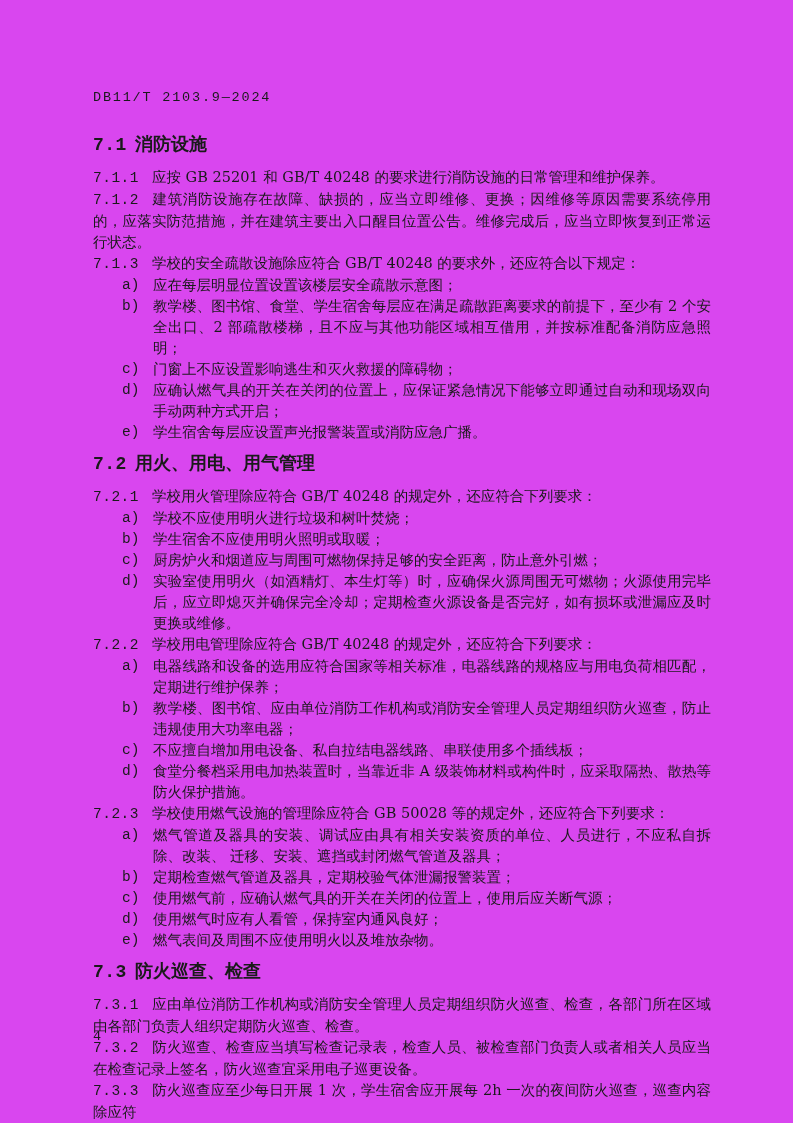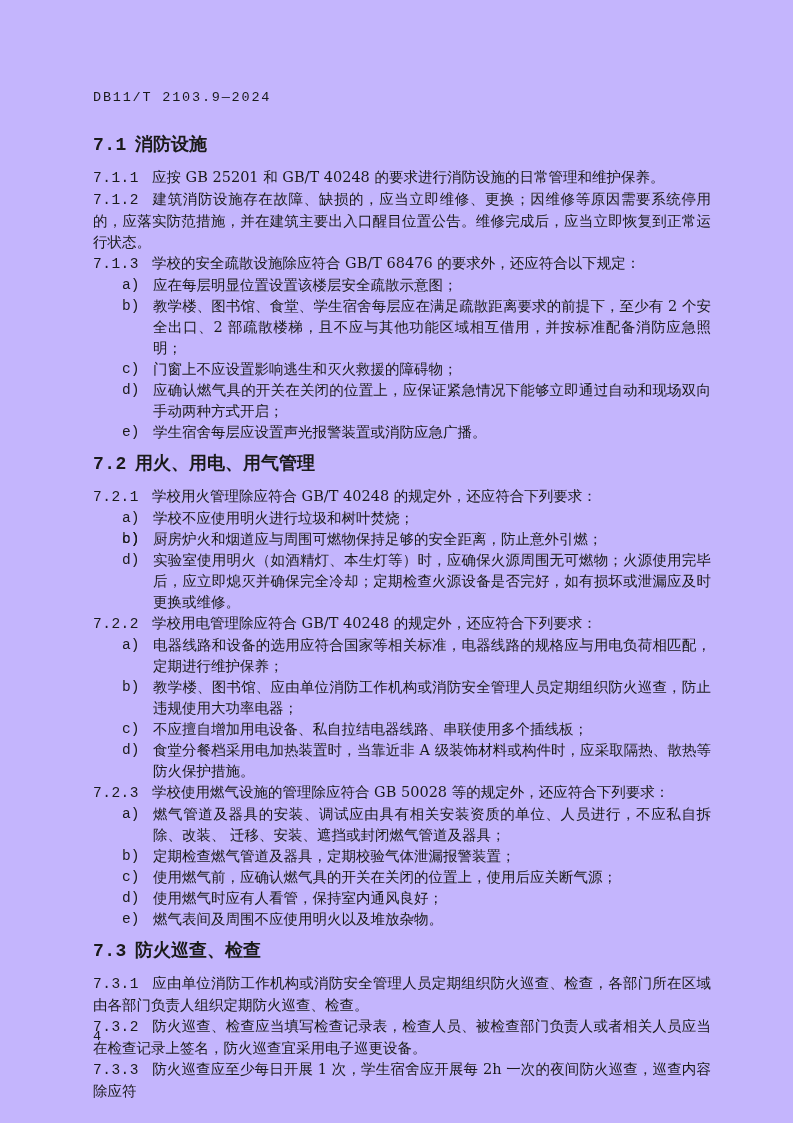--- a/index.html
+++ b/index.html
@@ -2,21 +2,21 @@
 <html lang="zh"><head>
 <meta charset="utf-8">
 <style>
   html, body { margin: 0; padding: 0; }
   body { background: #ffffff; }
 
   .page {
     position: relative;
     width: 793px;
     height: 1123px;
-    background: #c4b5fd;
+    background: #d946ef;
     color: #1a1a1a;
     font-family: "DejaVu Serif", "Liberation Serif", serif;
     overflow: hidden;
   }
 
   .doc-number {
     position: absolute;
     left: 93px;
     top: 90px;
     font-family: "Liberation Mono", "DejaVu Sans Mono", monospace;
@@ -86,32 +86,32 @@
 <body>
 
 <div class="page">
   <div class="doc-number">DB11/T 2103.9—2024</div>
 
   <main class="content" id="doc-body">
       <section class="doc-section">
         <h2 class="sec-heading"><span class="sec-num">7.1</span><span class="sec-title">消防设施</span></h2>
         <p class="clause"><span class="clause-num">7.1.1</span><span class="clause-text">应按 GB 25201 和 GB/T 40248 的要求进行消防设施的日常管理和维护保养。</span></p>
         <p class="clause"><span class="clause-num">7.1.2</span><span class="clause-text">建筑消防设施存在故障、缺损的，应当立即维修、更换；因维修等原因需要系统停用的，应落实防范措施，并在建筑主要出入口醒目位置公告。维修完成后，应当立即恢复到正常运行状态。</span></p>
-        <p class="clause"><span class="clause-num">7.1.3</span><span class="clause-text">学校的安全疏散设施除应符合 GB/T 68476 的要求外，还应符合以下规定：</span></p>
+        <p class="clause"><span class="clause-num">7.1.3</span><span class="clause-text">学校的安全疏散设施除应符合 GB/T 40248 的要求外，还应符合以下规定：</span></p>
         <div class="list-item"><span class="li-label">a)</span><span class="li-text">应在每层明显位置设置该楼层安全疏散示意图；</span></div>
         <div class="list-item"><span class="li-label">b)</span><span class="li-text">教学楼、图书馆、食堂、学生宿舍每层应在满足疏散距离要求的前提下，至少有 2 个安全出口、2 部疏散楼梯，且不应与其他功能区域相互借用，并按标准配备消防应急照明；</span></div>
         <div class="list-item"><span class="li-label">c)</span><span class="li-text">门窗上不应设置影响逃生和灭火救援的障碍物；</span></div>
         <div class="list-item"><span class="li-label">d)</span><span class="li-text">应确认燃气具的开关在关闭的位置上，应保证紧急情况下能够立即通过自动和现场双向手动两种方式开启；</span></div>
         <div class="list-item"><span class="li-label">e)</span><span class="li-text">学生宿舍每层应设置声光报警装置或消防应急广播。</span></div>
       </section>
       <section class="doc-section">
         <h2 class="sec-heading"><span class="sec-num">7.2</span><span class="sec-title">用火、用电、用气管理</span></h2>
         <p class="clause"><span class="clause-num">7.2.1</span><span class="clause-text">学校用火管理除应符合 GB/T 40248 的规定外，还应符合下列要求：</span></p>
         <div class="list-item"><span class="li-label">a)</span><span class="li-text">学校不应使用明火进行垃圾和树叶焚烧；</span></div>
-        <div class="list-item"><span class="li-label">b)</span></div>
+        <div class="list-item"><span class="li-label">b)</span><span class="li-text">学生宿舍不应使用明火照明或取暖；</span></div>
         <div class="list-item"><span class="li-label">c)</span><span class="li-text">厨房炉火和烟道应与周围可燃物保持足够的安全距离，防止意外引燃；</span></div>
         <div class="list-item"><span class="li-label">d)</span><span class="li-text">实验室使用明火（如酒精灯、本生灯等）时，应确保火源周围无可燃物；火源使用完毕后，应立即熄灭并确保完全冷却；定期检查火源设备是否完好，如有损坏或泄漏应及时更换或维修。</span></div>
         <p class="clause"><span class="clause-num">7.2.2</span><span class="clause-text">学校用电管理除应符合 GB/T 40248 的规定外，还应符合下列要求：</span></p>
         <div class="list-item"><span class="li-label">a)</span><span class="li-text">电器线路和设备的选用应符合国家等相关标准，电器线路的规格应与用电负荷相匹配，定期进行维护保养；</span></div>
         <div class="list-item"><span class="li-label">b)</span><span class="li-text">教学楼、图书馆、应由单位消防工作机构或消防安全管理人员定期组织防火巡查，防止违规使用大功率电器；</span></div>
         <div class="list-item"><span class="li-label">c)</span><span class="li-text">不应擅自增加用电设备、私自拉结电器线路、串联使用多个插线板；</span></div>
         <div class="list-item"><span class="li-label">d)</span><span class="li-text">食堂分餐档采用电加热装置时，当靠近非 A 级装饰材料或构件时，应采取隔热、散热等防火保护措施。</span></div>
         <p class="clause"><span class="clause-num">7.2.3</span><span class="clause-text">学校使用燃气设施的管理除应符合 GB 50028 等的规定外，还应符合下列要求：</span></p>
         <div class="list-item"><span class="li-label">a)</span><span class="li-text">燃气管道及器具的安装、调试应由具有相关安装资质的单位、人员进行，不应私自拆除、改装、 迁移、安装、遮挡或封闭燃气管道及器具；</span></div>
         <div class="list-item"><span class="li-label">b)</span><span class="li-text">定期检查燃气管道及器具，定期校验气体泄漏报警装置；</span></div>

